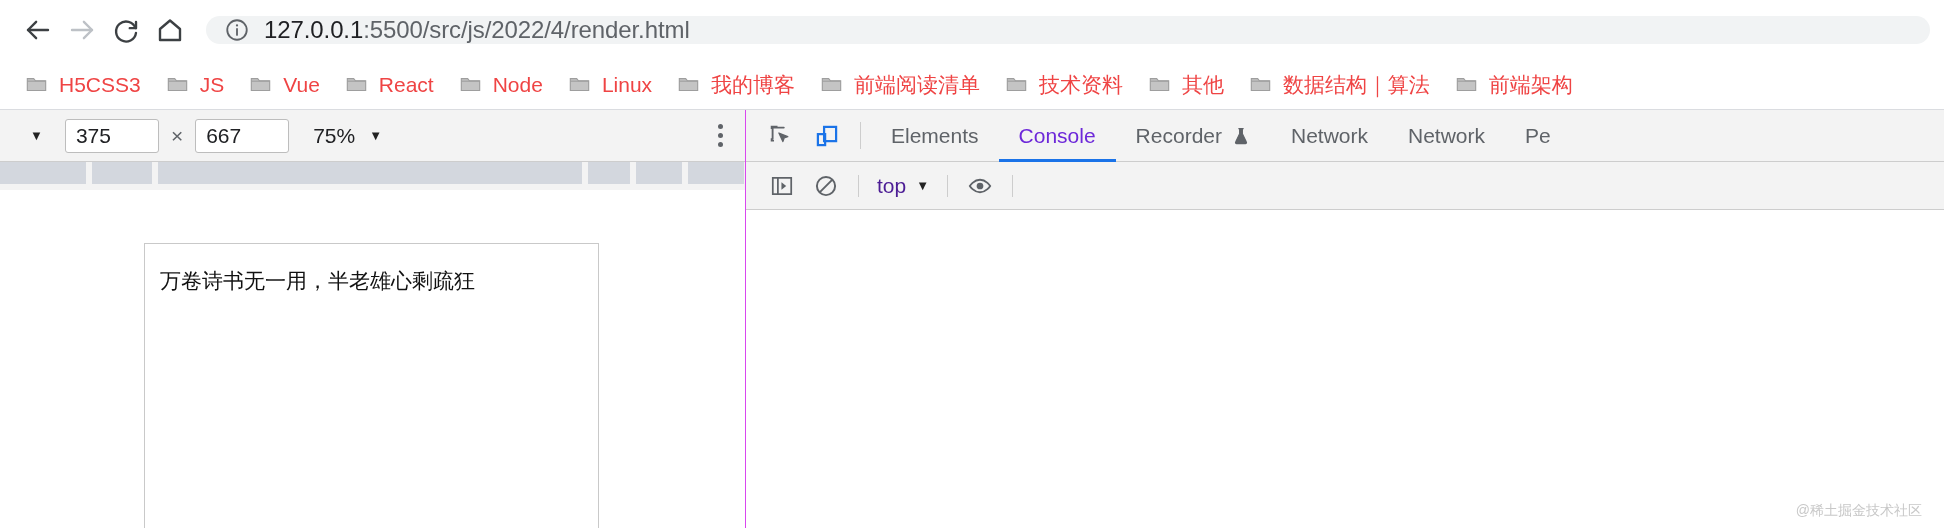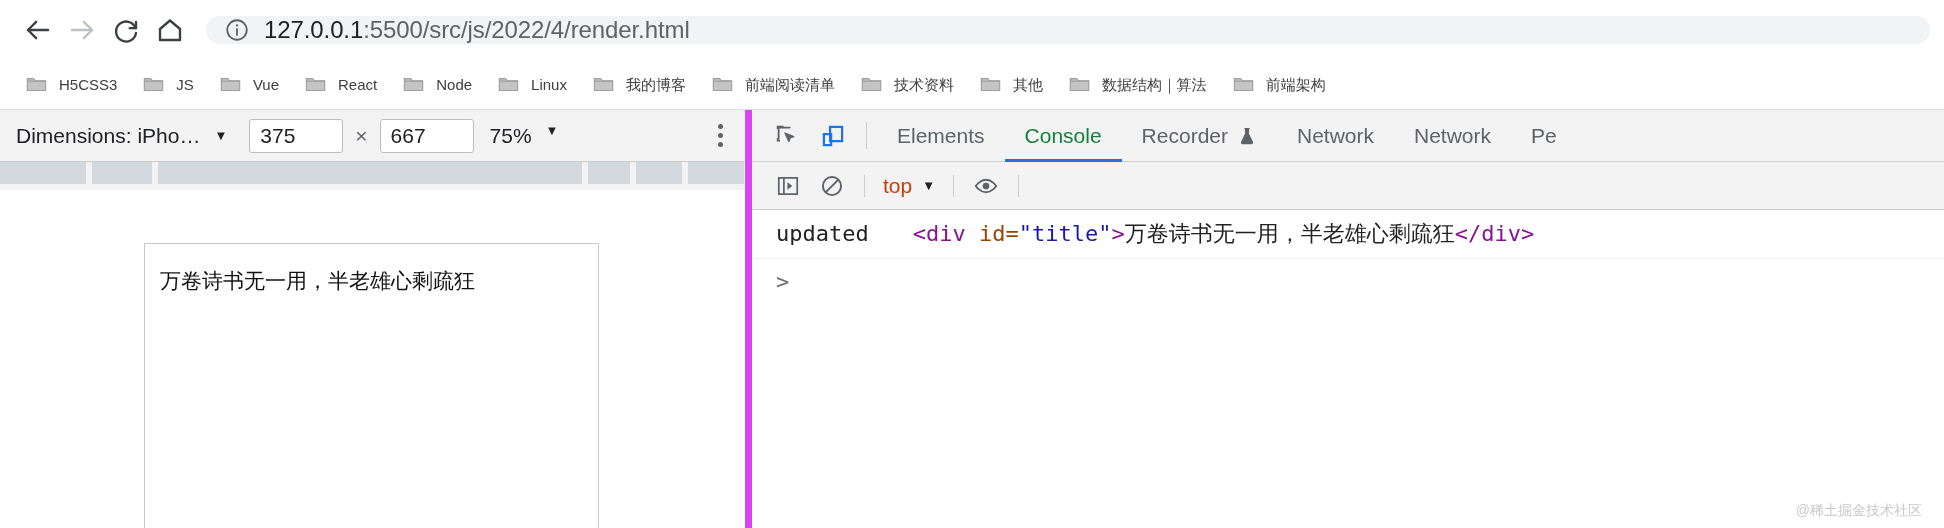--- a/index.html
+++ b/index.html
@@ -47,27 +47,27 @@
     background: #fff;
     border-bottom: 1px solid #dadce0;
     overflow: hidden;
   }
   .bm {
     display: flex; align-items: center; flex: 0 0 auto;
     padding: 6px 10px; margin-right: 4px; border-radius: 4px;
     white-space: nowrap;
   }
   .bm .folder { margin-right: 10px; display: flex; align-items: center; flex: 0 0 auto; }
-  .bm .bm-label { font-size: 15px; color: #404040; line-height: 1; }
+  .bm .bm-label { font-size: 21px; color: #ef4444; line-height: 1; }
 
   
   .lower { flex: 1 1 auto; display: flex; min-height: 0; }
   .left-pane { width: 745px; flex: 0 0 745px; display: flex; flex-direction: column; min-width: 0; background:#fff; }
   .right-pane { flex: 1 1 auto; display: flex; flex-direction: column; min-width: 0;
-                border-left: 7px solid #d946ef; background: #fff; position: relative; }
+                border-left: 1px solid #d946ef; background: #fff; position: relative; }
 
   
   .device-bar {
     height: 52px; flex: 0 0 52px;
     display: flex; align-items: center;
     background: #f3f3f3;
     border-bottom: 1px solid #cdcdcd;
     padding: 0 8px 0 16px;
   }
   .dev-select { display: flex; align-items: center; flex: 0 0 auto; }
@@ -76,21 +76,21 @@
     overflow: hidden; text-overflow: ellipsis; white-space: nowrap;
   }
   .caret { margin-left: 14px; font-size: 13px; color: #222; line-height: 1; }
   .dim-input {
     width: 94px; height: 34px; margin-left: 22px;
     background: #fff; border: 1px solid #bdbdbd; border-radius: 3px;
     display: flex; align-items: center; padding: 0 10px;
     font-size: 21px; color: #202124;
   }
   .times { margin: 0 12px; font-size: 21px; color: #5f6368; }
-  .zoom-select { display: flex; margin-left: 16px; }
+  .zoom-select { display: flex; align-items: center; margin-left: 24px; }
   .zoom-select .zoom-label { font-size: 21px; color: #202124; }
   .kebab { margin-left: auto; width: 34px; height: 34px; display: flex;
            flex-direction: column; align-items: center; justify-content: center; gap: 4px; }
   .kebab i { width: 5px; height: 5px; border-radius: 50%; background: #5f6368; display: block; }
 
   
   .ruler { height: 28px; flex: 0 0 28px; background: #f3f3f3; position: relative; }
   .ruler .seg { position: absolute; top: 0; height: 22px; background: #d3d7de; }
 
   
@@ -110,37 +110,37 @@
     border-bottom: 1px solid #cdcdcd;
     display: flex; align-items: stretch; padding-left: 12px;
   }
   .dt-icon-btn { width: 46px; display: flex; align-items: center; justify-content: center; flex: 0 0 auto; }
   .dt-sep { width: 1px; background: #cdcdcd; margin: 12px 10px; flex: 0 0 auto; }
   .dt-tab {
     display: flex; align-items: center; justify-content: center; gap: 9px;
     padding: 0 20px; flex: 0 0 auto; position: relative;
     font-size: 21px; color: #5f6368; white-space: nowrap;
   }
-  .dt-tab.active { color: #15803d; }
+  .dt-tab.active { color: #6d28d9; }
   .dt-tab.active::after {
     content: ""; position: absolute; left: 0; right: 0; bottom: -1px; height: 3px; background: #1a73e8;
   }
   .dt-tab .exp-icon { display: flex; align-items: center; }
 
   
   .console-bar {
     height: 48px; flex: 0 0 48px;
     background: #f3f3f3;
     border-bottom: 1px solid #cdcdcd;
     display: flex; align-items: center; padding-left: 14px;
   }
   .cb-btn { width: 44px; height: 36px; display: flex; align-items: center; justify-content: center; flex: 0 0 auto; }
   .cb-sep { width: 1px; height: 22px; background: #cdcdcd; margin: 0 10px; flex: 0 0 auto; }
   .ctx-select { display: flex; align-items: center; padding: 0 8px; flex: 0 0 auto; }
-  .ctx-select .ctx-label { font-size: 21px; color: #c2410c; }
+  .ctx-select .ctx-label { font-size: 21px; color: #4c1d95; }
   .ctx-select .caret { margin-left: 10px; }
   .filter-input {
     flex: 1 1 auto; height: 34px; margin-left: 12px; margin-right: 0;
     background: #fff; border: 1px solid #bdbdbd;
     display: flex; align-items: center; padding: 0 10px;
     font-size: 21px; color: #80868b; min-width: 0;
   }
 
   
   .console-out { flex: 1 1 auto; background: #fff; overflow: hidden; position: relative; min-height: 0; }
@@ -318,21 +318,20 @@
         <span class="bm-label">前端架构</span>
       </div>
     </div>
 
   <div class="lower">
 
     <div class="left-pane">
 
       <div class="device-bar">
         <div class="dev-select">
-          <span class="dev-label">Dimensions: iPho…</span>
           <span class="caret">▼</span>
         </div>
         <div class="dim-input">
           <span>375</span>
         </div>
         <span class="times">×</span>
         <div class="dim-input" style="margin-left:0;">
           <span>667</span>
         </div>
         <div class="zoom-select">
@@ -430,26 +429,17 @@
         <div class="cb-sep"></div>
         <div class="cb-btn">
           <svg width="26" height="26" viewBox="0 0 24 24" fill="none" stroke="#5f6368" stroke-width="1.7">
             <path d="M2.6 12S6.2 6.2 12 6.2 21.4 12 21.4 12 17.8 17.8 12 17.8 2.6 12 2.6 12z"></path>
             <circle cx="12" cy="12" r="3.1" fill="#5f6368" stroke="none"></circle>
           </svg>
         </div>
         <div class="cb-sep"></div>
       </div>
 
-      <div class="console-out">
-        <div class="log-row">
-          <span class="log-msg">updated</span>
-          <span class="code"><span class="tag">&lt;div</span><span class="attr-name"> id=</span><span class="attr-val">"title"</span><span class="tag">&gt;</span><span class="text">万卷诗书无一用，半老雄心剩疏狂</span><span class="tag">&lt;/div&gt;</span></span>
-        </div>
-        <div class="prompt-row">
-          <span class="prompt-caret">&gt;</span>
-        </div>
-      </div>
 
       <div class="watermark">@稀土掘金技术社区</div>
     </div>
   </div>
 </div>
 
 </body></html>

